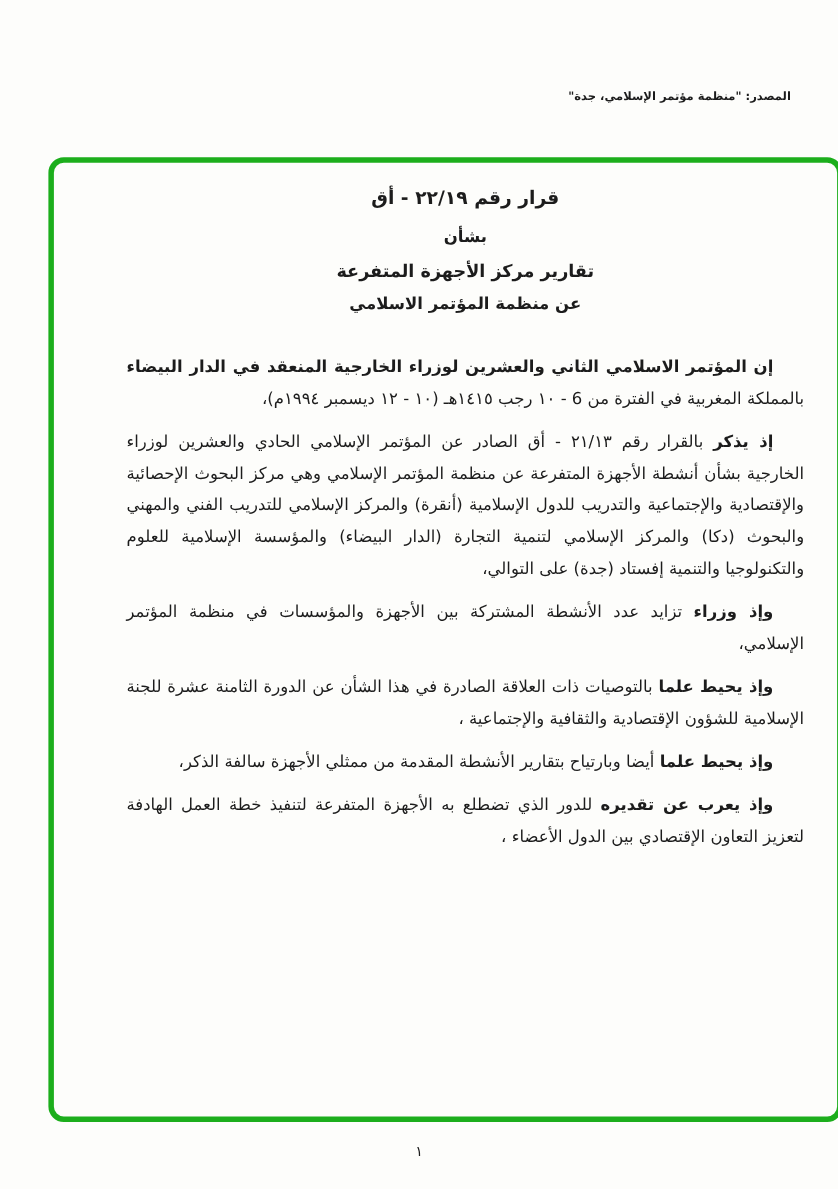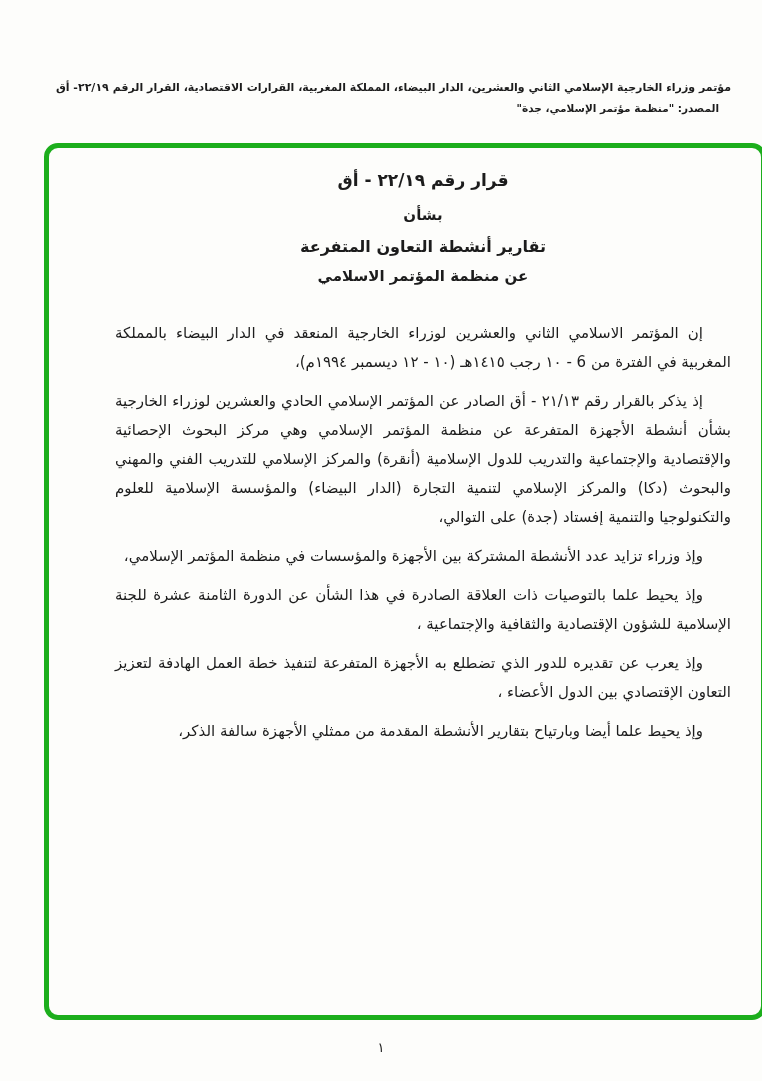--- a/index.html
+++ b/index.html
@@ -41,51 +41,50 @@
   .t2{font-size:15px;margin-bottom:13px;}
   .t3{font-size:16px;margin-bottom:11px;}
   .t4{font-size:15px;}
   .doc-body{
     margin:34px 30px 0 30px;
     direction:rtl;
     text-align:justify;
     font-size:15px;line-height:29px;
   }
   .para{margin:0 0 10px 0;text-indent:28px;}
-  .lead{font-weight:normal;margin-top:28px;}
+  .lead{font-weight:bold;margin-top:28px;}
   .page-number{
     position:absolute;bottom:26px;left:0;right:0;
     text-align:center;font-size:13px;
   }
 </style>
 </head>
 <body>
 
 <div class="page">
 
   <div class="page-header">
-    <div class="header-line1">مؤتمر وزراء الخارجية الإسلامي الثاني والعشرين، الدار البيضاء، المملكة المغربية، القرارات الاقتصادية، القرار الرقم ٢٢/١٩- أق</div>
     <div class="header-line2">المصدر:  "منظمة مؤتمر الإسلامي، جدة"</div>
   </div>
 
   <div class="green-frame">
 
     <div class="doc-title">
       <div class="t1">قرار رقم ٢٢/١٩ - أق</div>
       <div class="t2">بشأن</div>
-      <div class="t3">تقارير أنشطة التعاون المتفرعة</div>
+      <div class="t3">تقارير مركز الأجهزة المتفرعة</div>
       <div class="t4">عن منظمة المؤتمر الاسلامي</div>
     </div>
 
     <div class="doc-body">
       <p class="para"><span class="lead">إن المؤتمر الاسلامي الثاني والعشرين لوزراء الخارجية المنعقد في الدار البيضاء</span><span> بالمملكة المغربية في الفترة من 6 - ١٠ رجب ١٤١٥هـ (١٠ - ١٢ ديسمبر ١٩٩٤م)،</span></p>
       <p class="para"><span class="lead">إذ يذكر</span><span> بالقرار رقم ٢١/١٣ - أق الصادر عن المؤتمر الإسلامي الحادي والعشرين لوزراء الخارجية بشأن أنشطة الأجهزة المتفرعة عن منظمة المؤتمر الإسلامي وهي مركز البحوث الإحصائية والإقتصادية والإجتماعية والتدريب للدول الإسلامية (أنقرة) والمركز الإسلامي للتدريب الفني والمهني والبحوث (دكا) والمركز الإسلامي لتنمية التجارة (الدار البيضاء) والمؤسسة الإسلامية للعلوم والتكنولوجيا والتنمية إفستاد (جدة) على التوالي،</span></p>
       <p class="para"><span class="lead">وإذ وزراء</span><span> تزايد عدد الأنشطة المشتركة بين الأجهزة والمؤسسات في منظمة المؤتمر الإسلامي،</span></p>
       <p class="para"><span class="lead">وإذ يحيط علما</span><span> بالتوصيات ذات العلاقة الصادرة في هذا الشأن عن الدورة الثامنة عشرة للجنة الإسلامية للشؤون الإقتصادية والثقافية والإجتماعية ،</span></p>
+      <p class="para"><span class="lead">وإذ يحيط علما</span><span> أيضا وبارتياح بتقارير الأنشطة المقدمة من ممثلي الأجهزة سالفة الذكر،</span></p>
       <p class="para"><span class="lead">وإذ يعرب عن تقديره</span><span> للدور الذي تضطلع به الأجهزة المتفرعة لتنفيذ خطة العمل الهادفة لتعزيز التعاون الإقتصادي بين الدول الأعضاء ،</span></p>
-      <p class="para"><span class="lead">وإذ يحيط علما</span><span> أيضا وبارتياح بتقارير الأنشطة المقدمة من ممثلي الأجهزة سالفة الذكر،</span></p>
     </div>
 
   </div>
 
   <div class="page-number">١</div>
 
 </div>
 
 </body></html>

